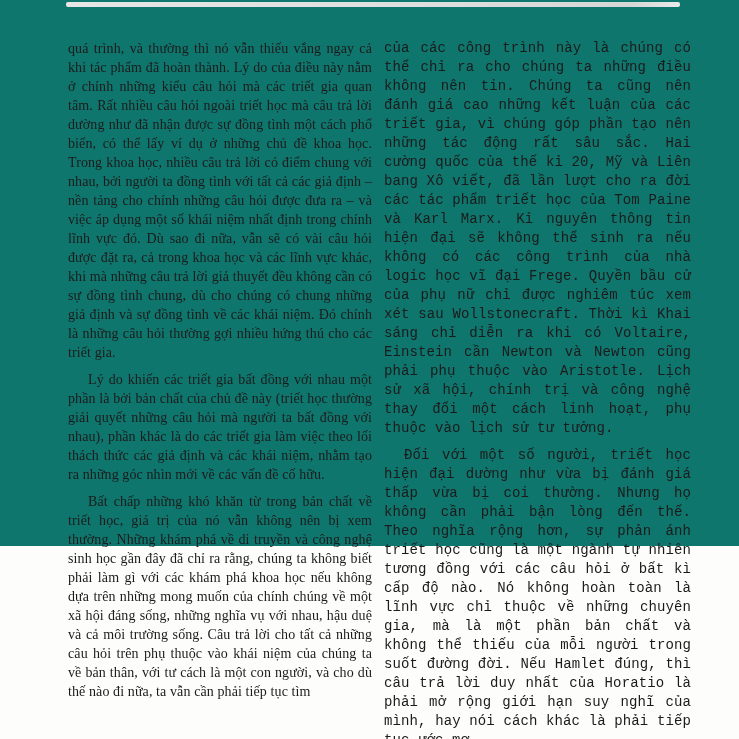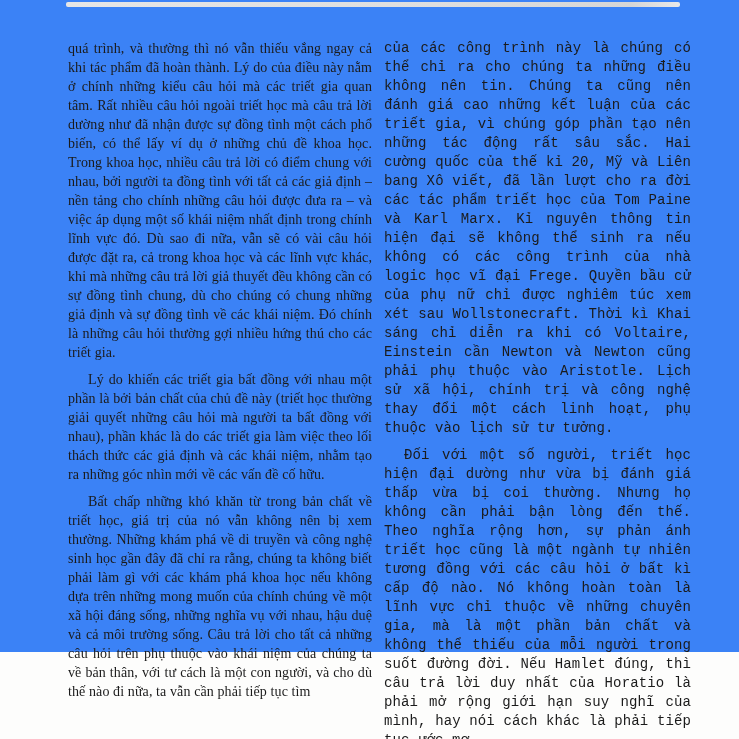--- a/index.html
+++ b/index.html
@@ -6,22 +6,22 @@
     margin: 0;
     padding: 0;
     width: 739px;
     height: 739px;
     overflow: hidden;
     background: #fdfdfc;
   }
   .page {
     position: relative;
     width: 739px;
-    height: 652px;
-    background: #3b82f6;
+    height: 546px;
+    background: #0f766e;
     font-family: "Liberation Serif", "DejaVu Serif", serif;
     color: #1b1b1b;
   }
   .top-edge {
     position: absolute;
     top: 2px;
     left: 66px;
     width: 614px;
     height: 5px;
     background: linear-gradient(to right, #e6e6e6 0%, #dedede 60%, #d6d6d6 92%, #e9e9e9 100%);

